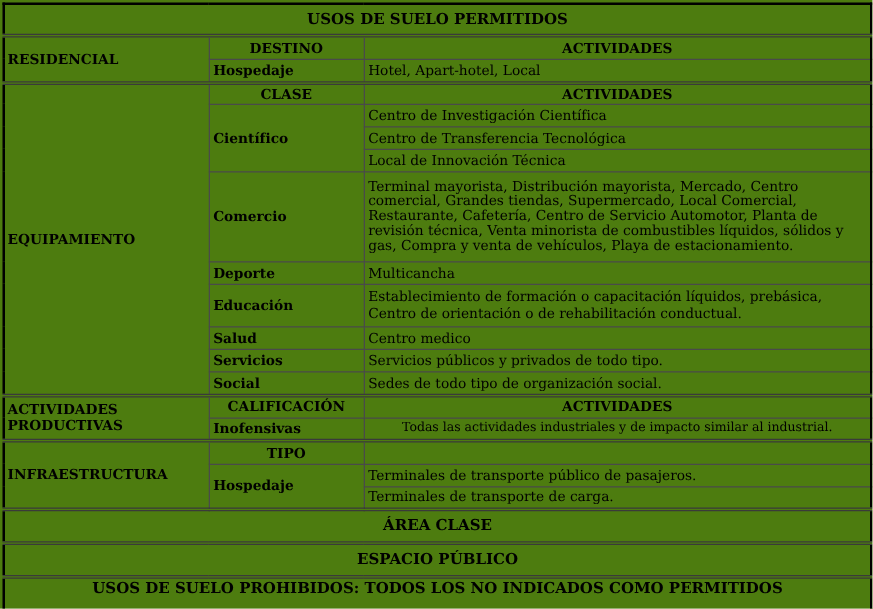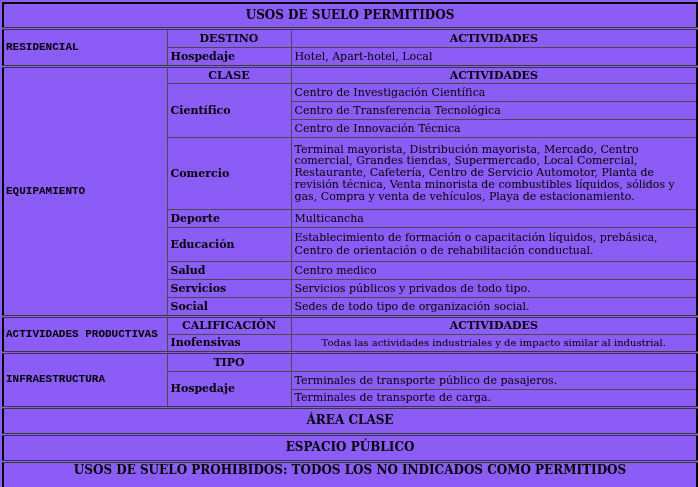--- a/index.html
+++ b/index.html
@@ -1,20 +1,20 @@
 <!DOCTYPE html>
 <html lang="es"><head>
 <meta charset="utf-8">
 <style>
   html, body { margin: 0; padding: 0; background: #ffffff; }
   .doc {
     width: 698px;
     height: 487px;
     box-sizing: border-box;
-    background: #8b5cf6;
+    background: #4d7c0f;
     padding: 2px;
     overflow: hidden;
     font-family: "DejaVu Serif", "Liberation Serif", serif;
     color: #000000;
   }
   table.land-use {
     border-collapse: collapse;
     table-layout: fixed;
     width: 694px;
     border: 2px solid #000000;
@@ -26,21 +26,21 @@
     border: 1px solid #4a4a4a;
     padding: 1px 3px;
     font-size: 11px;
     line-height: 13px;
     vertical-align: middle;
     overflow: hidden;
     word-wrap: break-word;
   }
   tr.sec > td { border-top: 3px double #3a3a3a; }
   td.hdr  { text-align: center; font-weight: bold; }
-  td.c1   { font-weight: bold; padding-left: 2px; font-family: Liberation Mono, monospace; }
+  td.c1   { font-weight: bold; padding-left: 2px; }
   td.nm   { font-weight: bold; }
   td.title { text-align: center; font-weight: bold; font-size: 12px; }
   td.big   { text-align: center; font-weight: bold; font-size: 12px; }
   td.dense { line-height: 11.8px; }
   td.fit   { font-size: 10px; letter-spacing: 0; text-align: center; }
   td.proh  { text-align: center; padding: 1px 2px; }
   .proh-title { font-weight: bold; font-size: 12px; line-height: 12px; }
   .proh-note  { font-weight: normal; font-size: 11px; line-height: 12px; margin-top: 18px; }
 </style>
 </head>
@@ -75,21 +75,21 @@
         <td class="hdr">ACTIVIDADES</td>
       </tr>
       <tr style="height:18px">
         <td rowspan="3" class="nm">Científico</td>
         <td>Centro de Investigación Científica</td>
       </tr>
       <tr style="height:18px">
         <td>Centro de Transferencia Tecnológica</td>
       </tr>
       <tr style="height:18px">
-        <td>Centro de Innovación Técnica</td>
+        <td>Local de Innovación Técnica</td>
       </tr>
       <tr style="height:72px">
         <td class="nm">Comercio</td>
         <td class="dense">Terminal mayorista, Distribución mayorista, Mercado, Centro comercial, Grandes tiendas, Supermercado, Local Comercial, Restaurante, Cafetería, Centro de Servicio Automotor, Planta de revisión técnica, Venta minorista de combustibles líquidos, sólidos y gas, Compra y venta de vehículos, Playa de estacionamiento.</td>
       </tr>
       <tr style="height:18px">
         <td class="nm">Deporte</td>
         <td>Multicancha</td>
       </tr>
       <tr style="height:34px">

